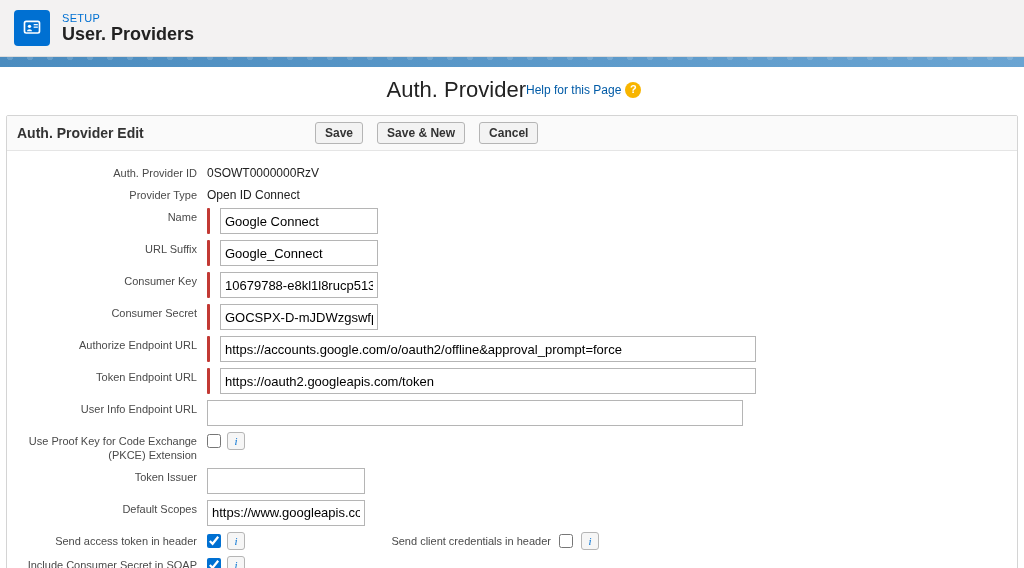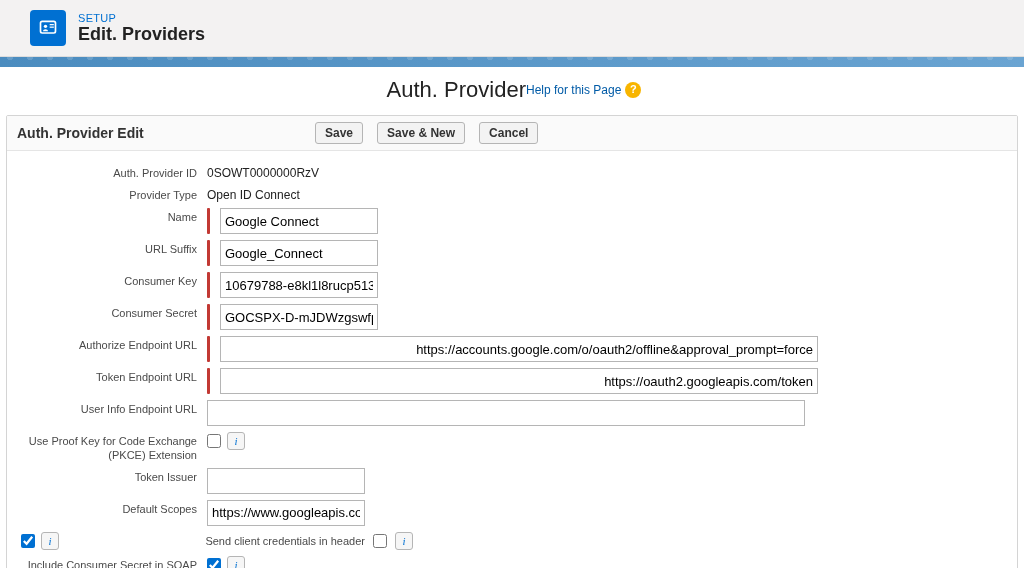--- a/index.html
+++ b/index.html
@@ -1,17 +1,17 @@
 <!DOCTYPE html>
 <html><head>
 <meta charset="utf-8">
 <style>
   * { box-sizing: border-box; margin: 0; padding: 0; }
   body { font-family: Arial, Helvetica, sans-serif; font-size: 12px; color: #222; background: #fff; width:1024px; }
-  .top-banner { background: #f3f2f2; padding: 10px 30px; display:flex; align-items:center; gap:12px; border-bottom: 1px solid #ddd;}
+  .top-banner { background: #f3f2f2; padding: 10px 14px; display:flex; align-items:center; gap:12px; border-bottom: 1px solid #ddd;}
   .top-icon { width:36px; height:36px; background:#0070d2; border-radius:4px; display:flex; align-items:center; justify-content:center; }
   .top-icon svg { width:20px; height:20px; fill:#fff;}
   .top-text .eyebrow { font-size:11px; color:#0070d2; letter-spacing:0.3px;}
   .top-text .title { font-size:18px; font-weight:700; color:#222;}
   .wave { height:10px; background:linear-gradient(90deg,#4b8bbf 0%,#5f99c9 100%); background-image: radial-gradient(circle at 10px 0, rgba(255,255,255,0.15) 3px, transparent 3px), linear-gradient(90deg,#4b8cbf,#6aa4d2); background-size: 20px 10px, auto;}
   .page-title-row { display:flex; align-items:center; justify-content:center; padding: 10px 2px 12px 6px;}
   .page-title { font-size:22px; font-weight:400; color:#222;}
   .help-link { font-size:12px; color:#015ba7; display:flex; gap:4px; align-items:center;}
   .help-icon { width:16px; height:16px; border-radius:50%; background:#f8b500; display:inline-block; color:#fff; font-weight:bold; text-align:center; line-height:14px; font-size:11px;}
   .panel { border:1px solid #d4d4d4; margin:0 6px 14px 6px; border-radius:2px; overflow:hidden;}
@@ -20,42 +20,42 @@
   .btn-row { display:flex; gap:14px; margin-left:18px;}
   .btn { background:#f3f3f3; border:1px solid #b5b5b5; border-radius:3px; padding:3px 9px; font-size:12px; font-weight:700; color:#333; cursor:pointer; }
   .form-body { padding: 10px 14px 6px 14px; }
   .row { display:flex; align-items:flex-start; padding:3px 0; min-height:22px;}
   .label { width:186px; text-align:right; font-size:11px; color:#4a4a4a; padding-right:10px; padding-top:3px; line-height:1.2;}
   .val { flex:1; display:flex; align-items:center; gap:6px; font-size:12px; }
   .val-text { padding-top:2px; color:#222;}
   .req-bar { width:3px; align-self:stretch; background:#c23934; margin-right:4px; border-radius:1px;}
   input.txt { border:1px solid #b5b5b5; padding:12px 4px; font-size:13px; height:21px; background:#fff; }
   .w-sm { width:158px; }
-  .w-lg { width:598px;text-align:right; }
+  .w-lg { width:536px; }
   input[type=checkbox]{ width:14px; height:14px; accent-color:#0070d2; }
   .info-btn { width:18px; height:18px; border:1px solid #b5b5b5; border-radius:3px; background:#f6f6f6; display:inline-flex; align-items:center; justify-content:center; color:#0070d2; font-family: Georgia,serif; font-style:italic; font-size:11px; cursor:pointer;}
   .second-col { display:flex; align-items:center; gap:8px; margin-left:120px;}
   .second-col .lbl2 { font-size:11px; color:#4a4a4a; text-align:right; width:180px;}
 </style>
 </head>
 <body>
 
 <div class="top-banner">
   <div class="top-icon">
     <svg viewBox="0 0 24 24">
         <rect x="3" y="4" width="18" height="14" rx="2" fill="none" stroke="#fff" stroke-width="2"></rect>
         <circle cx="9" cy="10" r="2" fill="#fff"></circle>
         <path d="M6 16c0-1.5 1.5-2.5 3-2.5s3 1 3 2.5" fill="#fff"></path>
         <line x1="14" y1="8" x2="19" y2="8" stroke="#fff" stroke-width="1.5"></line>
         <line x1="14" y1="11" x2="19" y2="11" stroke="#fff" stroke-width="1.5"></line>
       </svg>
   </div>
   <div class="top-text">
     <div class="eyebrow">SETUP</div>
-    <div class="title">Edit. Providers</div>
+    <div class="title">User. Providers</div>
   </div>
 </div>
 <div class="wave"></div>
 
 <div class="page-title-row">
   <div class="page-title">Auth. Provider</div>
   <a class="help-link">
     <span>Help for this Page</span>
     <span class="help-icon">?</span>
   </a>
@@ -158,20 +158,21 @@
     </div>
 
     <div class="row">
       <div class="label">Default Scopes</div>
       <div class="val">
         <input class="txt w-sm" value="https://www.googleapis.com" style="">
       </div>
     </div>
 
     <div class="row">
+      <div class="label">Send access token in header</div>
       <div class="val">
         <input type="checkbox" checked="" style="">
         <span class="info-btn">i</span>
         <div class="second-col">
           <div class="lbl2">Send client credentials in header</div>
           <input type="checkbox" style="">
           <span class="info-btn">i</span>
         </div>
       </div>
     </div>

